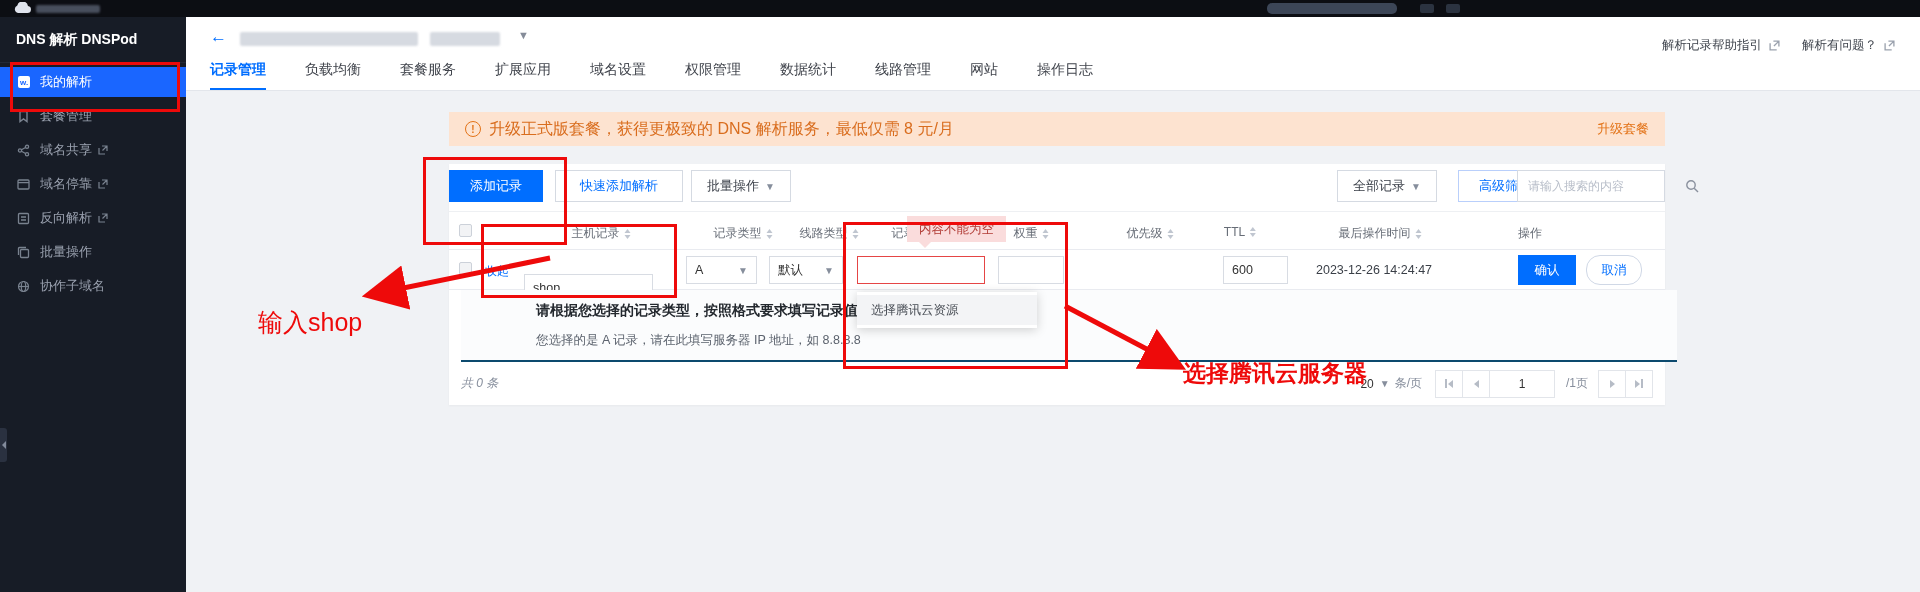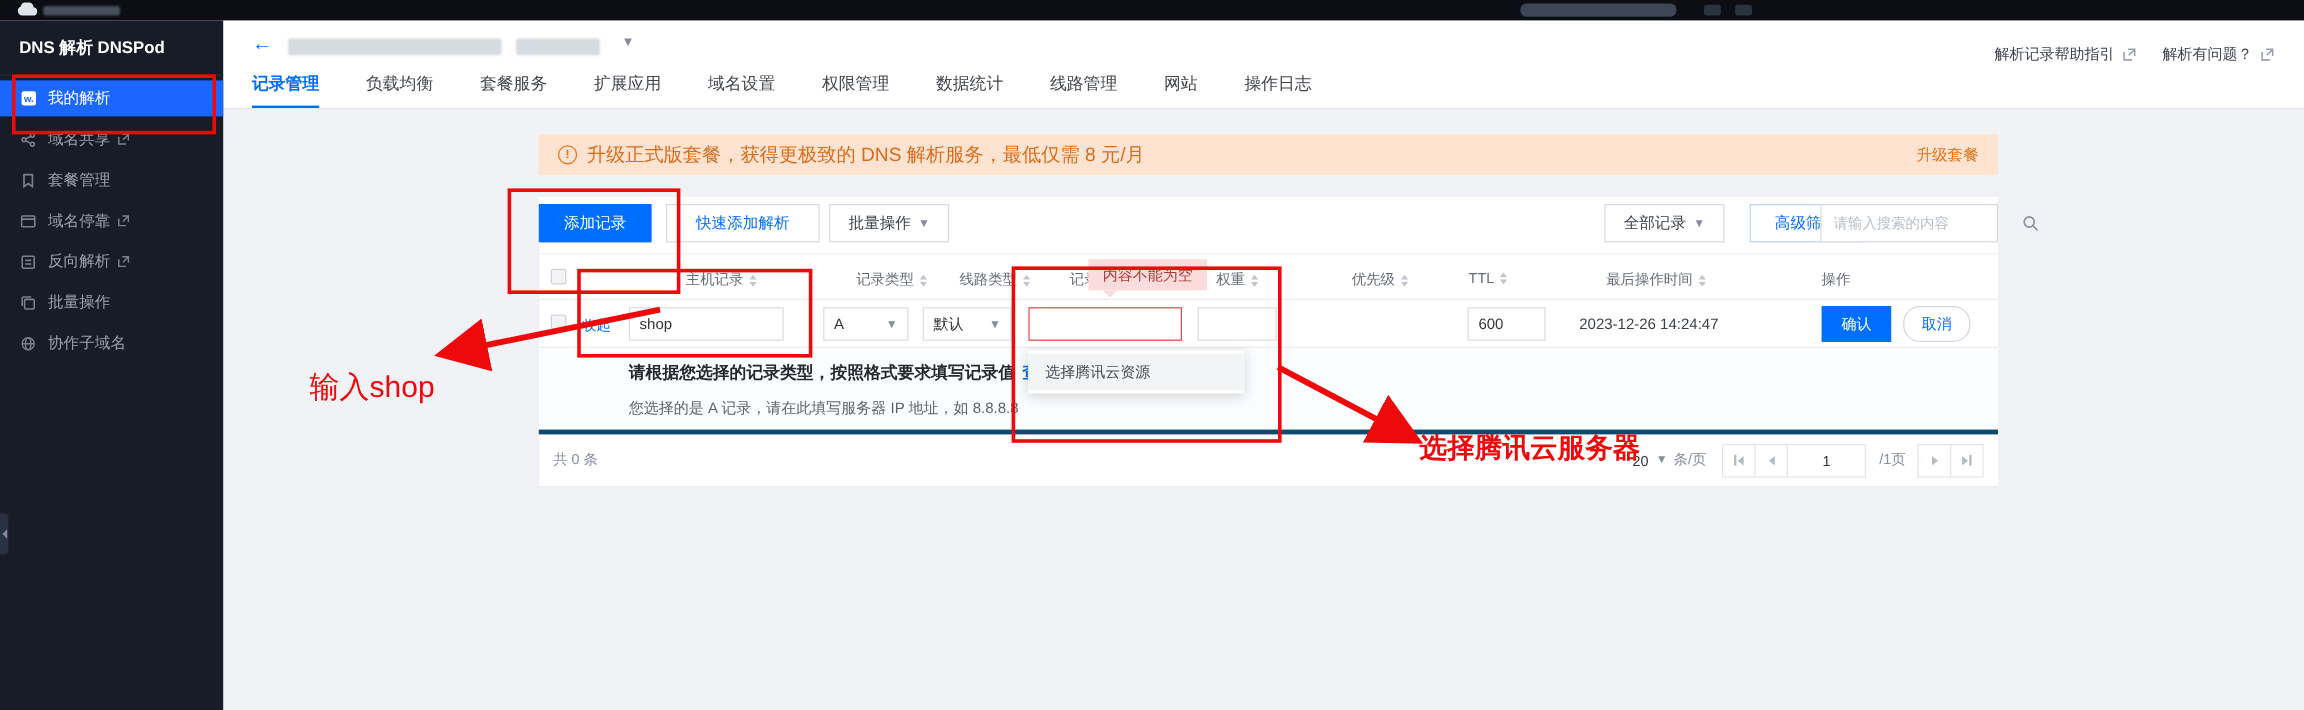--- a/index.html
+++ b/index.html
@@ -78,27 +78,27 @@
   .btn-sm{height:30px;font-size:12.5px;}
   .btn-cancel{background:#fff;color:#006eff;border-color:#d0d8e6;}
   .time{font-size:12.5px;color:#3a3f47;white-space:nowrap;}
 
   .tooltip{left:458px;top:52px;height:26px;background:#fadcdc;color:#b03a34;font-size:12.5px;display:flex;align-items:center;padding:0 12px;z-index:6;}
   .tooltip-caret{left:470px;top:78px;width:0;height:0;border-left:6px solid transparent;border-right:6px solid transparent;border-top:6px solid #fadcdc;z-index:6;}
 
   .dropdown{left:408px;top:128px;width:180px;background:#ffffff;box-shadow:0 2px 10px rgba(0,0,0,.18);z-index:6;padding:3px 0;}
   .dd-item{height:30px;display:flex;align-items:center;padding:0 14px;font-size:12.5px;color:#454a52;background:#f3f4f6;cursor:pointer;}
 
-  .help-panel{left:0;top:126px;width:1216px;height:72px;background:#fbfcfd;border-bottom:4px solid #0c4a6e;}
+  .help-panel{left:12px;top:126px;width:1216px;height:72px;background:#fbfcfd;border-bottom:2px solid #0c4a6e;}
   .hp1{left:75px;top:12px;font-size:14px;font-weight:bold;color:#24292f;display:flex;align-items:center;gap:6px;white-space:nowrap;}
   .hp1 .lnk{color:#006eff;font-weight:bold;cursor:pointer;}
   .hp2{left:75px;top:42px;font-size:12.5px;color:#5c636e;white-space:nowrap;}
 
   .pag{left:0;top:198px;width:1216px;height:43px;display:flex;align-items:center;padding:0 12px;}
-  .pag-total{font-size:12px;color:#868e9c;}
+  .pag-total{font-size:12px;color:#868e9c;font-style:italic;}
   .pag-right{margin-left:auto;display:flex;align-items:center;}
   .psize{display:flex;align-items:center;font-size:12px;color:#333;margin-right:14px;cursor:pointer;}
   .psize .grey{color:#868e9c;margin-left:5px;}
   .pgbtn{width:26px;height:26px;border:1px solid #e2e5ea;background:#fff;display:flex;align-items:center;justify-content:center;color:#b6bcc6;margin-left:-1px;cursor:pointer;gap:1px;}
   .tri-l{width:0;height:0;border-top:4px solid transparent;border-bottom:4px solid transparent;border-right:5px solid currentColor;}
   .tri-r{width:0;height:0;border-top:4px solid transparent;border-bottom:4px solid transparent;border-left:5px solid currentColor;}
   .pbar{width:1.5px;height:9px;background:currentColor;}
   .pgnum{width:64px;height:26px;border:1px solid #e2e5ea;background:#fff;display:flex;align-items:center;justify-content:center;font-size:12px;color:#333;margin-left:-1px;}
   .pglab{width:44px;text-align:center;font-size:12px;color:#868e9c;}
 
@@ -133,42 +133,42 @@
       <svg width="14" height="14" viewBox="0 0 14 14">
           <rect x="1" y="1" width="12" height="12" rx="2" fill="#fff"></rect>
           <text x="3" y="10" font-size="8" fill="#1a66ff" font-family="sans-serif" font-weight="bold">w.</text>
         </svg>
     </span>
     <span>我的解析</span>
   </div>
 
   <div class="sb-item">
     <span class="ic">
+      <svg width="13" height="13" viewBox="0 0 13 13">
+          <path d="M3 1.5h7v10l-3.5-2.6L3 11.5z" fill="none" stroke="currentColor" stroke-width="1.4"></path>
+        </svg>
+    </span>
+    <span>套餐管理</span>
+  </div>
+
+  <div class="sb-item">
+    <span class="ic">
       <svg width="13" height="13" viewBox="0 0 13 13" stroke="currentColor" fill="none" stroke-width="1.3">
           <circle cx="10" cy="2.8" r="1.6"></circle>
           <circle cx="3" cy="6.5" r="1.6"></circle>
           <circle cx="10" cy="10.2" r="1.6"></circle>
           <path d="M4.5 5.7l4-2.2M4.5 7.3l4 2.2"></path>
         </svg>
     </span>
     <span>域名共享</span>
     <span class="ext">
       <svg width="10" height="10" viewBox="0 0 10 10" stroke="currentColor" fill="none" stroke-width="1.2">
           <path d="M1 3v6h6M4 1h5v5M9 1L4.5 5.5"></path>
         </svg>
     </span>
-  </div>
-
-  <div class="sb-item">
-    <span class="ic">
-      <svg width="13" height="13" viewBox="0 0 13 13">
-          <path d="M3 1.5h7v10l-3.5-2.6L3 11.5z" fill="none" stroke="currentColor" stroke-width="1.4"></path>
-        </svg>
-    </span>
-    <span>套餐管理</span>
   </div>
 
   <div class="sb-item">
     <span class="ic">
       <svg width="13" height="13" viewBox="0 0 13 13" stroke="currentColor" fill="none" stroke-width="1.3">
           <rect x="1" y="2" width="11" height="9" rx="1"></rect>
           <path d="M1 4.6h11"></path>
         </svg>
     </span>
     <span>域名停靠</span>
@@ -345,21 +345,21 @@
         </span>
       </div>
     <div class="abs th noshift" style="left:1069px;">
         <span>操作</span>
       </div>
   </div>
 
   <div class="abs rowline">
     <div class="abs checkbox" style="left:10px;top:12px;"></div>
     <span class="abs link" style="left:36px;top:13px;">收起</span>
-    <input class="abs cin" style="left: 75px; top: 6px; width: 129px;" value="shop">
+    <input class="abs cin" style="left: 75px; top: 24px; width: 129px;" value="shop">
     <div class="abs sel" style="left:237px;top:6px;width:71px;">
       <span>A</span>
         <span class="caret">▼</span>
     </div>
     <div class="abs sel" style="left:320px;top:6px;width:74px;">
       <span>默认</span>
         <span class="caret">▼</span>
     </div>
     <input class="abs cin err" style="left: 408px; top: 6px; width: 128px;" value="">
     <input class="abs cin" style="left: 549px; top: 6px; width: 66px;" value="">

